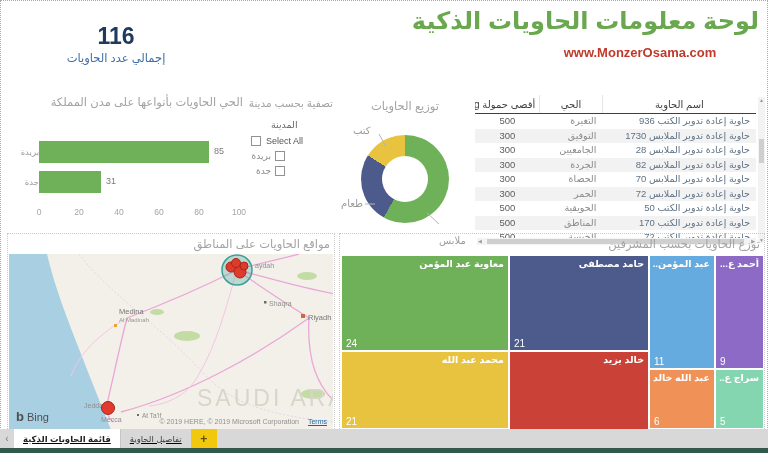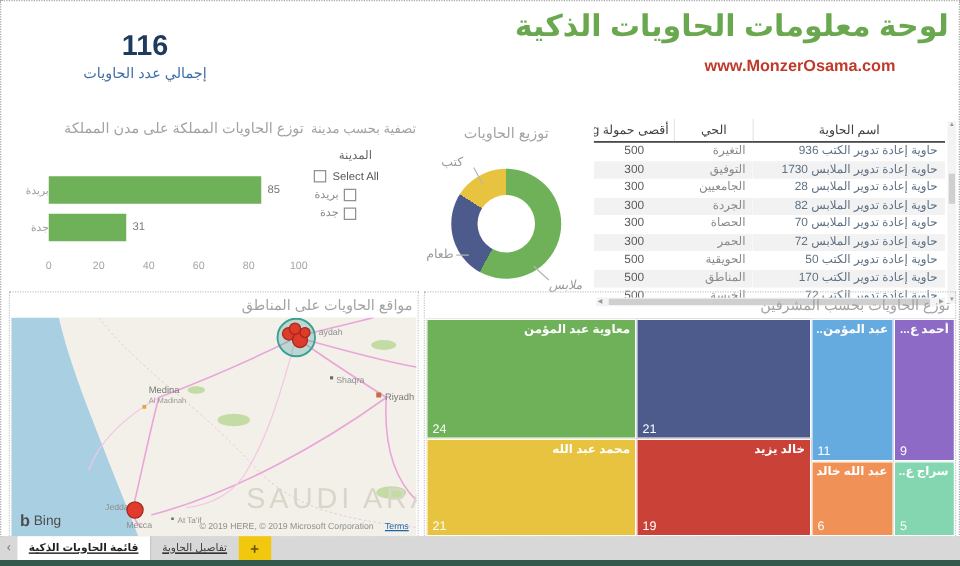--- a/index.html
+++ b/index.html
@@ -102,21 +102,21 @@
 
   <div class="kpi">
     <div class="kpi-value">116</div>
     <div class="kpi-label">إجمالي عدد الحاويات</div>
   </div>
 
   <div class="hdr-title">لوحة معلومات الحاويات الذكية</div>
   <div class="hdr-url">www.MonzerOsama.com</div>
 
   <div class="barchart">
-    <div class="panel-title">توزع الحاويات المملكة على مدن المملكة</div>
+    <div class="panel-title">الحي الحاويات بأنواعها على مدن المملكة</div>
     <div id="bar-rows">
         <div class="bar-row">
           <span class="bar-cat">بريدة</span>
           <div class="bar-track">
             <div class="bar-fill" style="width: 85%; background: rgb(111, 177, 88);"></div>
             <span class="bar-val" style="left: calc(85% + 5px);">85</span>
           </div>
         </div>
         <div class="bar-row">
           <span class="bar-cat">جدة</span>
@@ -159,21 +159,21 @@
     <div class="panel-title">توزيع الحاويات</div>
     <div class="donut-ring" id="donut-ring" style="background: conic-gradient(rgb(111, 177, 88) 0%, rgb(111, 177, 88) 58%, rgb(76, 91, 140) 58%, rgb(76, 91, 140) 84%, rgb(231, 195, 64) 84%, rgb(231, 195, 64) 100%);"></div>
     <div class="donut-hole"></div>
     <svg id="donut-leaders" width="132" height="150">
       <polyline points="40,39 47,52" fill="none" stroke="#b5b5b5" stroke-width="1"></polyline>
       <polyline points="26,109 36,109" fill="none" stroke="#b5b5b5" stroke-width="1"></polyline>
       <polyline points="100,129 88,118" fill="none" stroke="#b5b5b5" stroke-width="1"></polyline>
     </svg>
     <div class="donut-label" style="left:14px;top:30px;">كتب</div>
     <div class="donut-label" style="left:2px;top:103px;">طعام</div>
-    <div class="donut-label" style="left:100px;top:127px;font-style:italic;">ملابس</div>
+    <div class="donut-label" style="left:100px;top:140px;">ملابس</div>
   </div>
 
   <div class="tablepanel">
     <div class="tbl-wrap">
       <table id="data-table">
         <colgroup>
             <col style="width:152px">
             <col style="width:62px">
             <col style="width:64px">
           </colgroup>
@@ -307,35 +307,36 @@
   </div>
 
   <div class="treemappanel">
     <div class="panel-title">توزع الحاويات بحسب المشرفين</div>
     <div id="tm-area">
         <div class="tm-tile" style="left: 0px; top: 0px; width: 168px; height: 96px; background: rgb(111, 177, 88);">
           <div class="tm-name">معاوية عبد المؤمن</div>
           <div class="tm-val">24</div>
         </div>
         <div class="tm-tile" style="left: 168px; top: 0px; width: 140px; height: 96px; background: rgb(76, 91, 140);">
+          <div class="tm-name">حامد مصطفى</div>
           <div class="tm-val">21</div>
         </div>
         <div class="tm-tile" style="left: 308px; top: 0px; width: 66px; height: 114px; background: rgb(102, 171, 223);">
           <div class="tm-name">عبد المؤمن...</div>
           <div class="tm-val">11</div>
         </div>
         <div class="tm-tile" style="left: 374px; top: 0px; width: 49px; height: 114px; background: rgb(140, 106, 198);">
           <div class="tm-name">أحمد ع...</div>
           <div class="tm-val">9</div>
         </div>
         <div class="tm-tile" style="left: 0px; top: 96px; width: 168px; height: 78px; background: rgb(231, 195, 64);">
           <div class="tm-name">محمد عبد الله</div>
           <div class="tm-val">21</div>
         </div>
-        <div class="tm-tile" style="left: 168px; top: 96px; width: 140px; height: 78px; background: rgb(202, 66, 55);">
+        <div class="tm-tile" style="left: 168px; top: 96px; width: 140px; height: 96px; background: rgb(202, 66, 55);">
           <div class="tm-name">خالد يزيد</div>
           <div class="tm-val">19</div>
         </div>
         <div class="tm-tile" style="left: 308px; top: 114px; width: 66px; height: 60px; background: rgb(240, 146, 87);">
           <div class="tm-name">عبد الله خالد</div>
           <div class="tm-val">6</div>
         </div>
         <div class="tm-tile" style="left: 374px; top: 114px; width: 49px; height: 60px; background: rgb(131, 214, 176);">
           <div class="tm-name">سراج ع...</div>
           <div class="tm-val">5</div>

